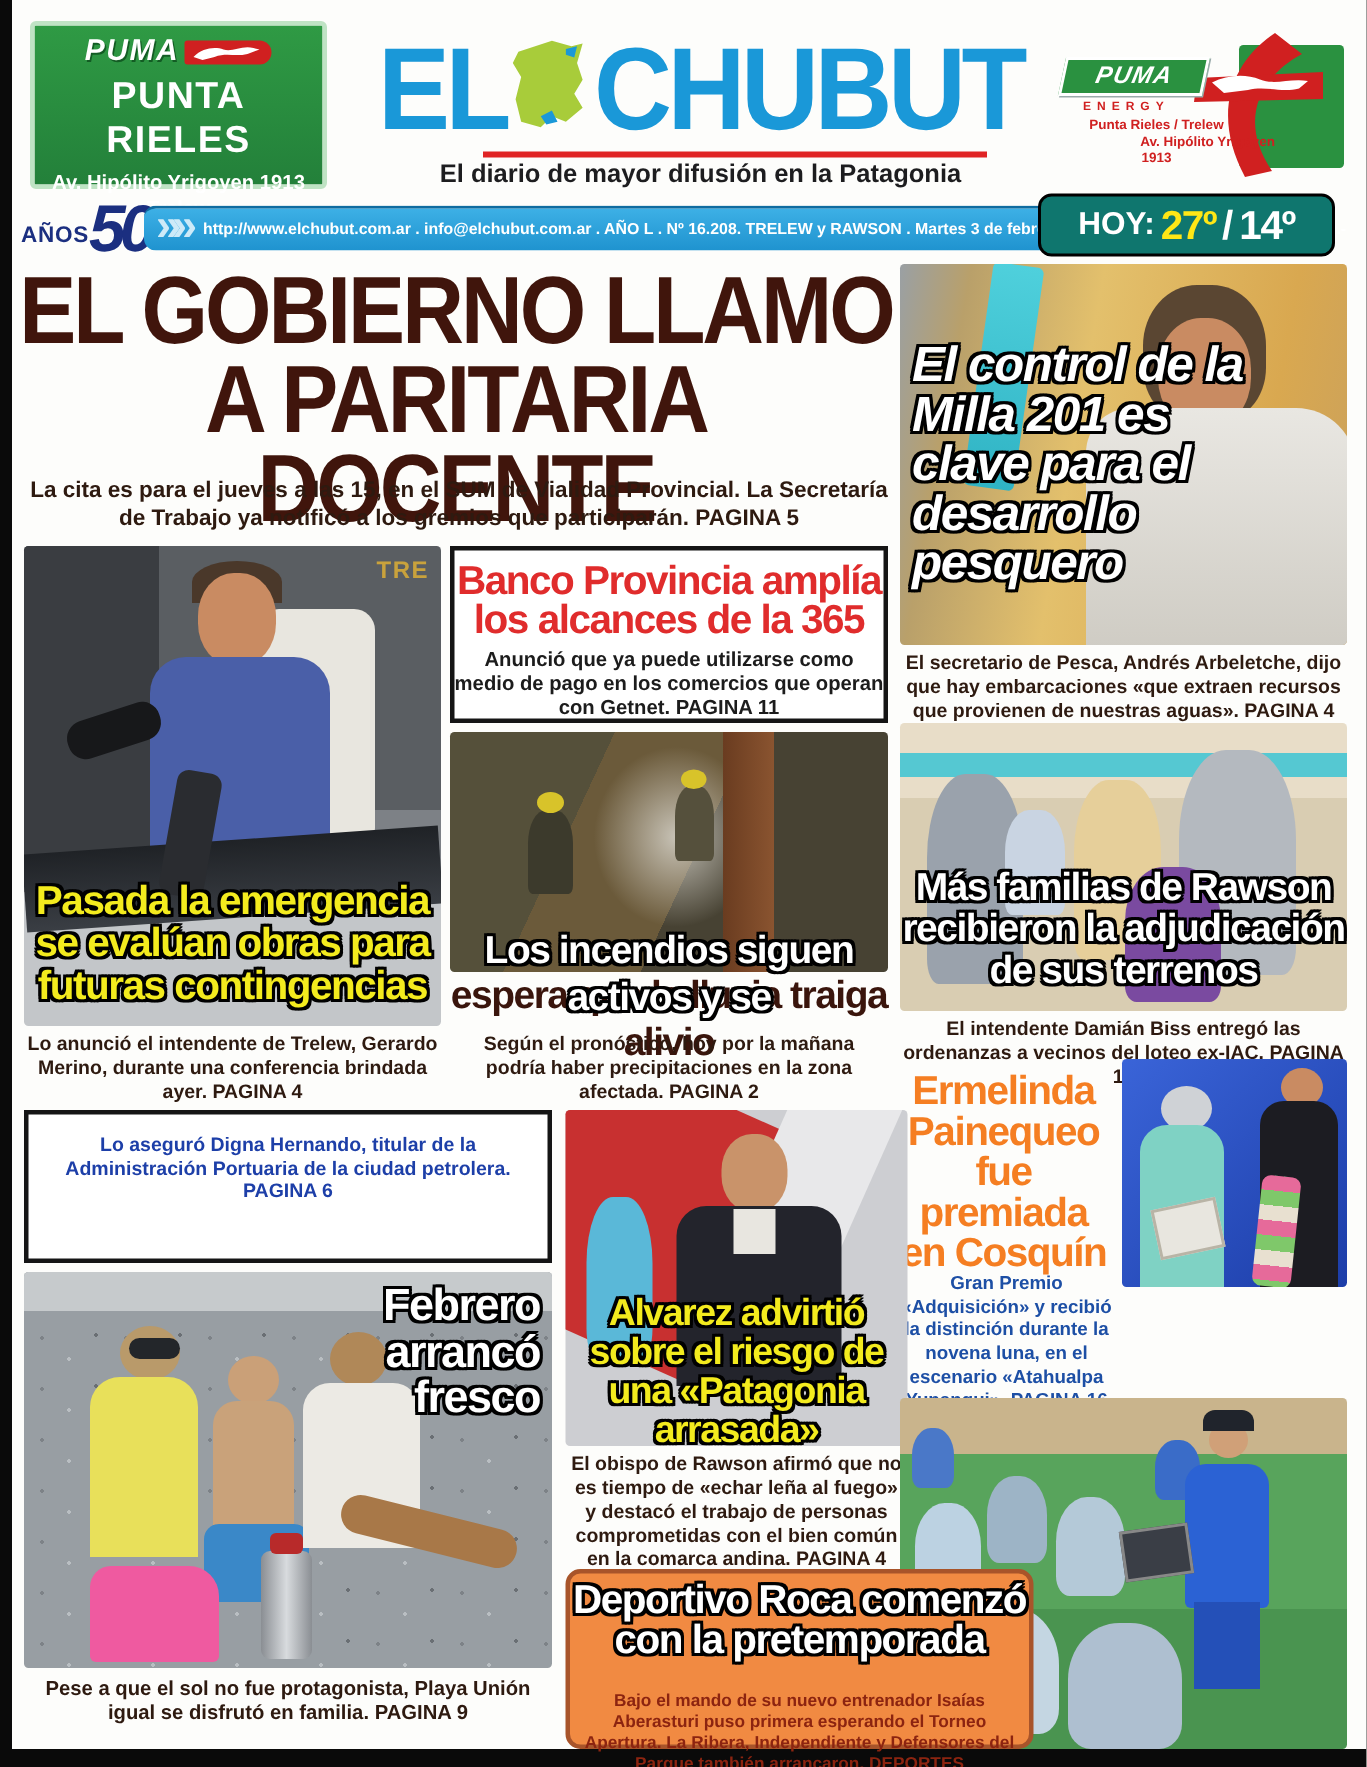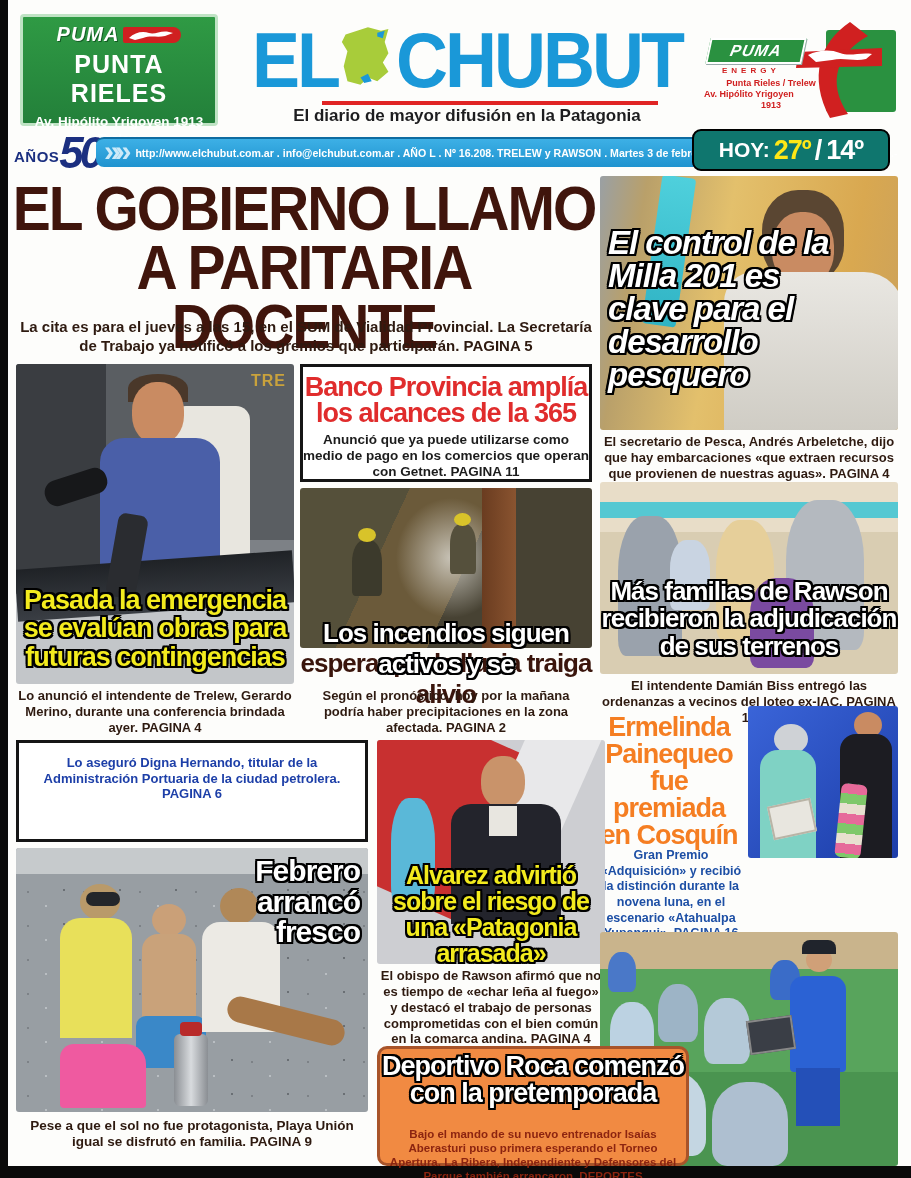--- a/index.html
+++ b/index.html
@@ -38,21 +38,21 @@
 
   .ad-right { left:700px; top:22px; width:196px; height:104px; }
   .ad-right .green-sq { position:absolute; right:0; top:8px; width:70px; height:82px; background:#2a9140; border-radius:3px; }
   .ad-right .para {
     position:absolute; left:8px; top:16px; width:96px; height:26px; background:#2a9140;
     transform:skewX(-12deg); border:2px solid #fff; box-shadow:1px 1px 0 #9aa;
     color:#fff; font-style:italic; font-weight:bold; font-size:16px; text-align:center; line-height:22px; letter-spacing:1px;
   }
   .ad-right .energy { position:absolute; left:22px; top:44px; color:#d02020; font-weight:bold; font-size:8px; letter-spacing:4px; }
   .ad-right .r1 { position:absolute; left:6px; top:56px; width:130px; color:#d02020; font-weight:bold; font-size:9px; text-align:center; }
-  .ad-right .r2 { position:absolute; left:4px; top:67px; width:130px; color:#d02020; font-weight:bold; font-size:9px; text-align:left; }
+  .ad-right .r2 { position:absolute; left:20px; top:67px; width:130px; color:#d02020; font-weight:bold; font-size:9px; text-align:right; }
   .ad-right .r3 { position:absolute; left:6px; top:78px; width:130px; color:#d02020; font-weight:bold; font-size:9px; text-align:center; }
   .ad-right svg.swoosh { position:absolute; right:10px; top:0; }
 
   .info-bar {
     left:96px; top:137px; width:776px; height:30px; background:linear-gradient(180deg,#3db0e6,#1f93cf);
     border-radius:8px; border-top:2px solid #0f6ca0; display:flex; align-items:center; color:#fff;
   }
   .info-bar .chev { color:#cdeaf8; font-size:30px; font-weight:bold; letter-spacing:-6px; line-height:24px; margin:0 10px 4px 8px; }
   .info-bar .txt { font-size:10.6px; font-weight:bold; white-space:nowrap; }
   .anios { left:14px; top:130px; width:92px; height:42px; color:#1b2f80; display:flex; align-items:flex-end; }

